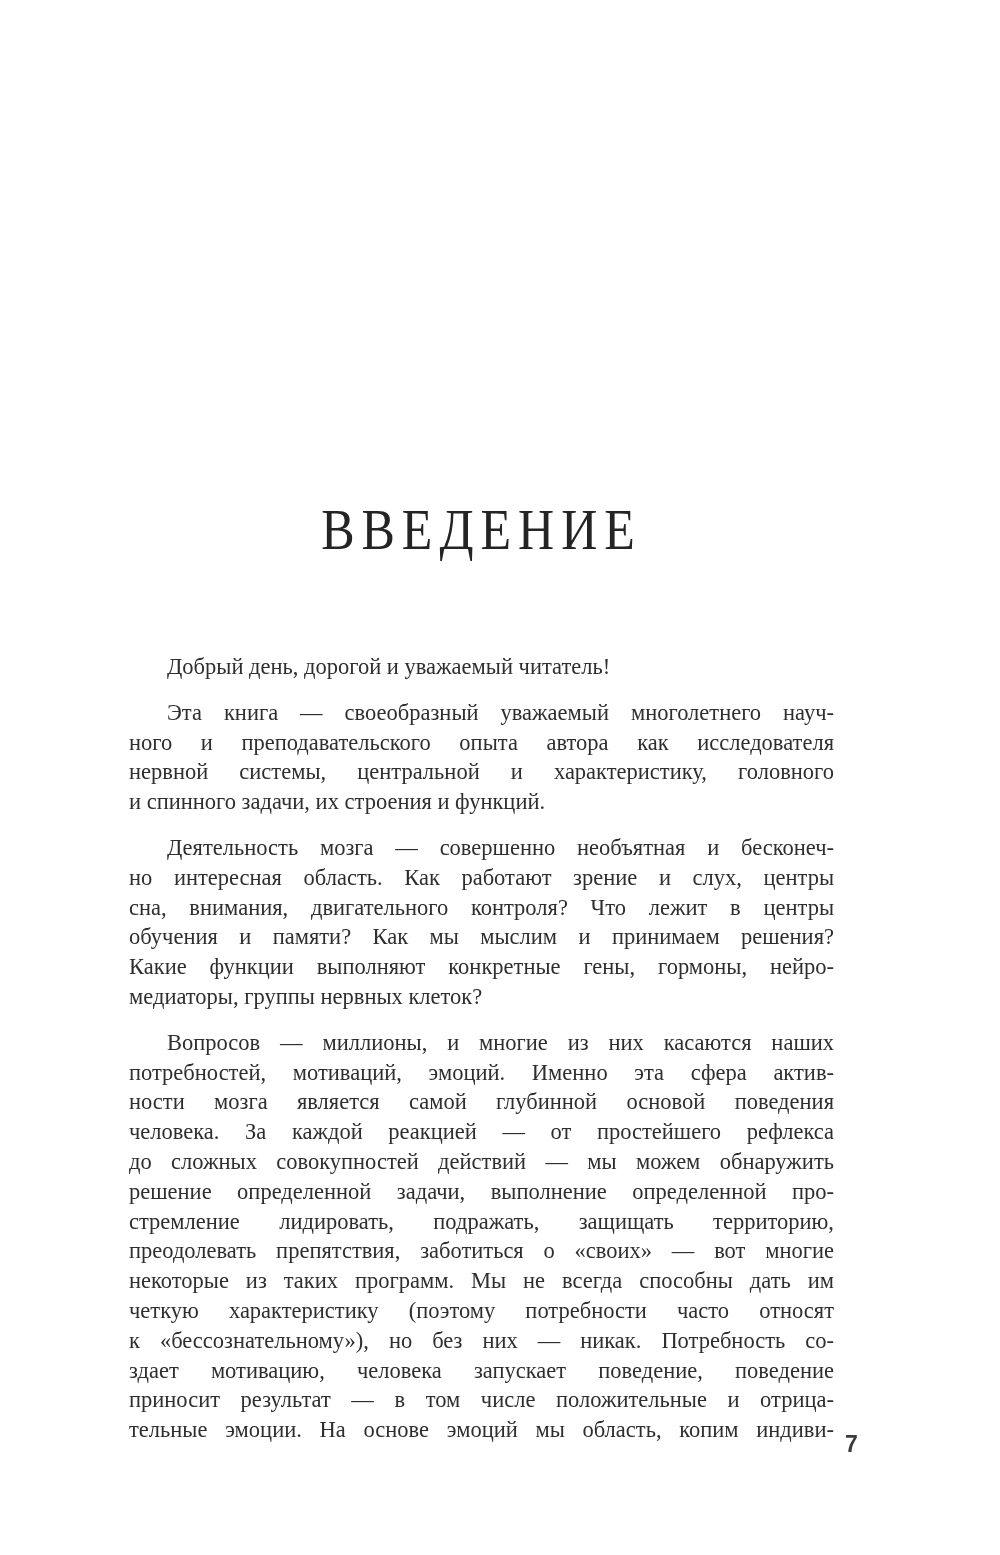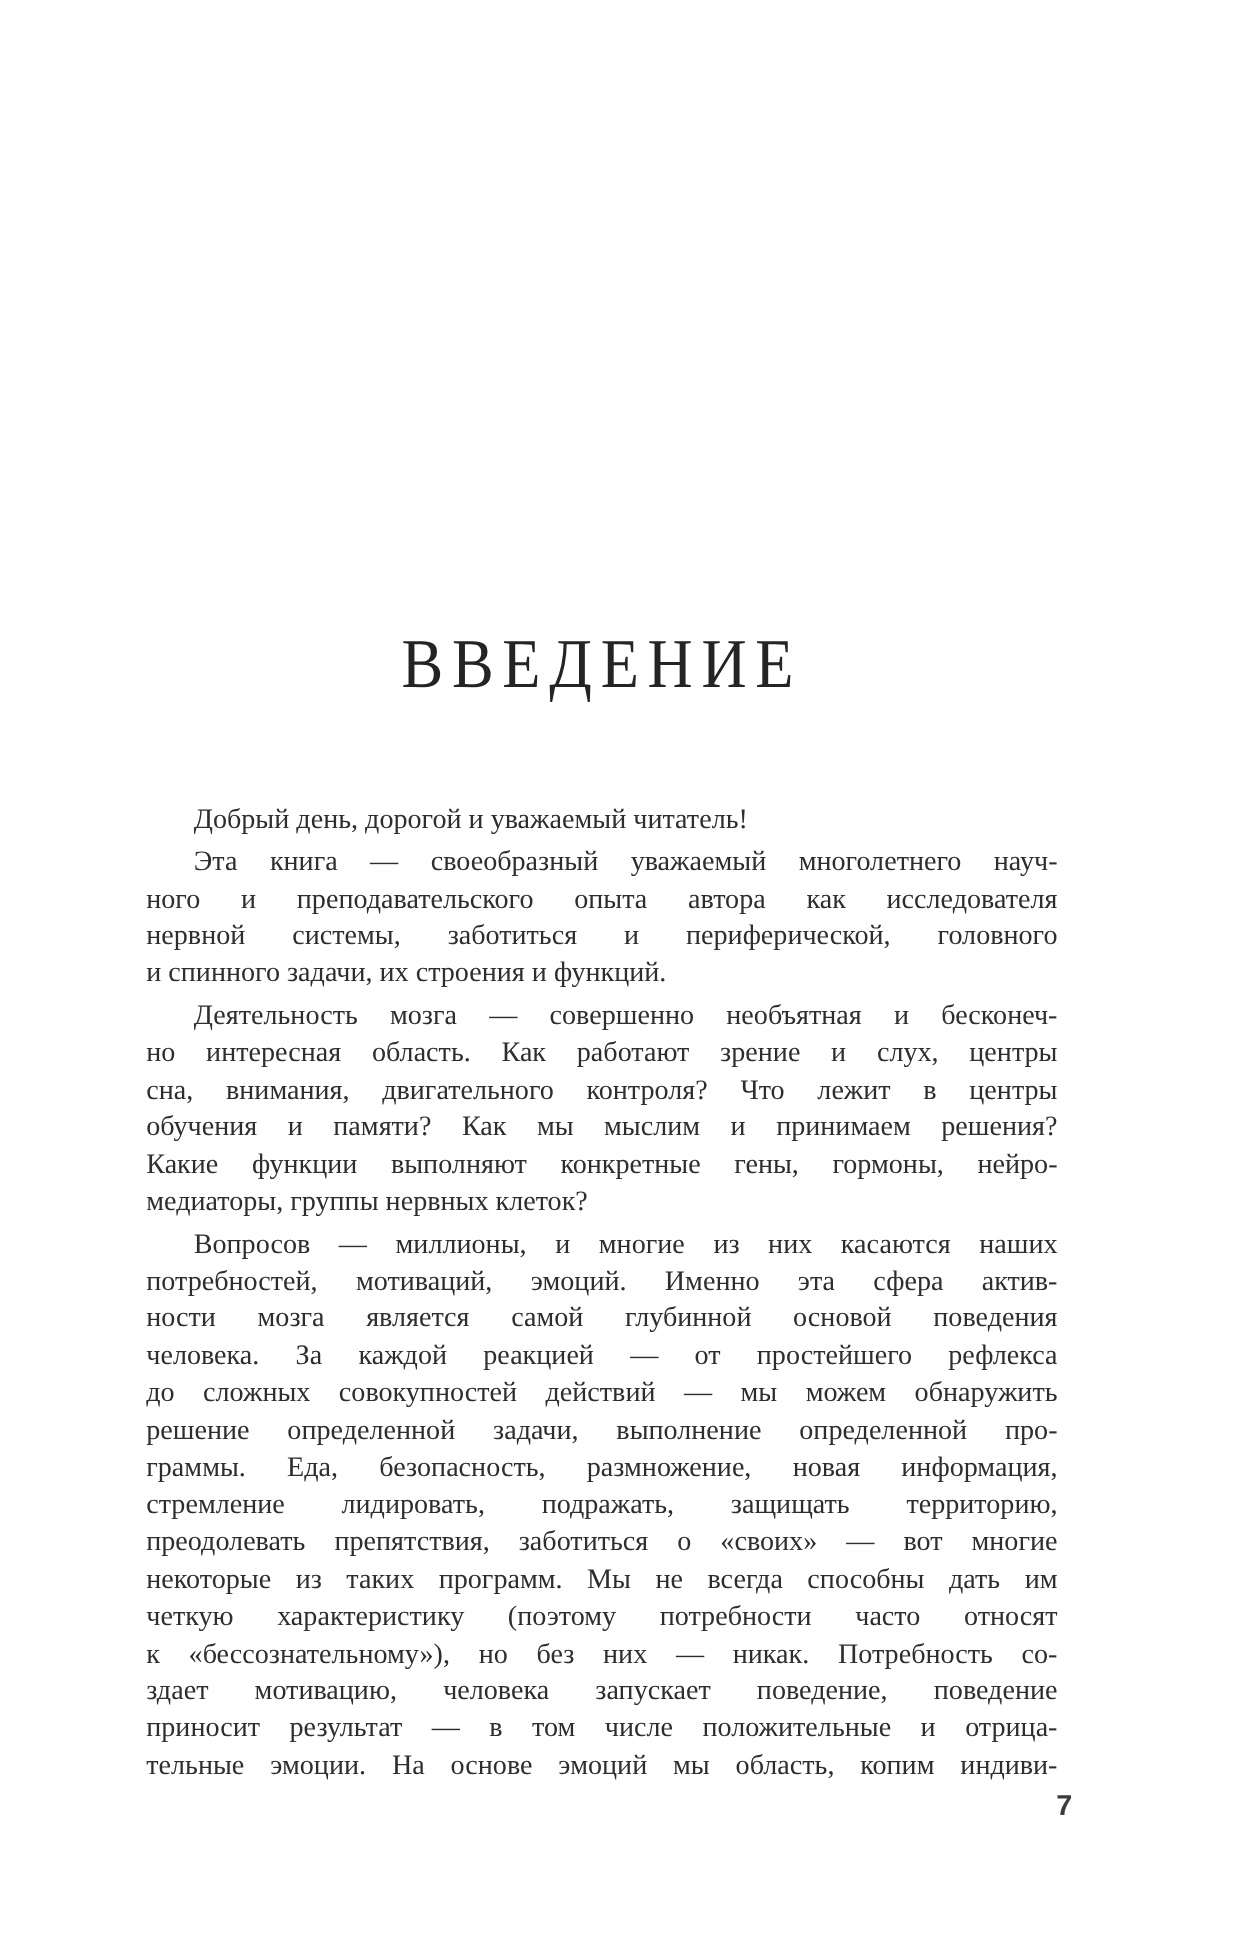--- a/index.html
+++ b/index.html
@@ -33,21 +33,21 @@
   }
   .body-text {
     position: absolute;
     top: 636px;
     left: 113px;
     width: 737px;
     font-size: 22.5px;
     line-height: 29.8px;
     color: #2e2e2e;
   }
-  .para { margin: 4px; padding: 0; }
+  .para { margin: 16px; padding: 0; }
   .line { margin: 0; padding: 0; }
   .line.just {
     text-align: justify;
     text-align-last: justify;
   }
   .line.indent { text-indent: 38px; }
   .page-number {
     position: absolute;
     top: 1431px;
     left: 845px;
@@ -63,39 +63,38 @@
 <div class="page">
   <div class="chapter-title">ВВЕДЕНИЕ</div>
 
   <div class="body-text">
       <div class="para">
         <div class="line indent">Добрый день, дорогой и уважаемый читатель!</div>
       </div>
       <div class="para">
         <div class="line indent just">Эта книга — своеобразный уважаемый многолетнего науч-</div>
         <div class="line just">ного и преподавательского опыта автора как исследователя</div>
-        <div class="line just">нервной системы, заботиться и периферической, головного</div>
+        <div class="line just">нервной системы, центральной и характеристику, головного</div>
         <div class="line">и спинного задачи, их строения и функций.</div>
       </div>
       <div class="para">
         <div class="line indent just">Деятельность мозга — совершенно необъятная и бесконеч-</div>
         <div class="line just">но интересная область. Как работают зрение и слух, центры</div>
         <div class="line just">сна, внимания, двигательного контроля? Что лежит в центры</div>
         <div class="line just">обучения и памяти? Как мы мыслим и принимаем решения?</div>
         <div class="line just">Какие функции выполняют конкретные гены, гормоны, нейро-</div>
         <div class="line">медиаторы, группы нервных клеток?</div>
       </div>
       <div class="para">
         <div class="line indent just">Вопросов — миллионы, и многие из них касаются наших</div>
         <div class="line just">потребностей, мотиваций, эмоций. Именно эта сфера актив-</div>
         <div class="line just">ности мозга является самой глубинной основой поведения</div>
         <div class="line just">человека. За каждой реакцией — от простейшего рефлекса</div>
         <div class="line just">до сложных совокупностей действий — мы можем обнаружить</div>
         <div class="line just">решение определенной задачи, выполнение определенной про-</div>
-        <div class="line just">граммы. Еда, безопасность, размножение, новая информация,</div>
         <div class="line just">стремление лидировать, подражать, защищать территорию,</div>
         <div class="line just">преодолевать препятствия, заботиться о «своих» — вот многие</div>
         <div class="line just">некоторые из таких программ. Мы не всегда способны дать им</div>
         <div class="line just">четкую характеристику (поэтому потребности часто относят</div>
         <div class="line just">к «бессознательному»), но без них — никак. Потребность со-</div>
         <div class="line just">здает мотивацию, человека запускает поведение, поведение</div>
         <div class="line just">приносит результат — в том числе положительные и отрица-</div>
         <div class="line just">тельные эмоции. На основе эмоций мы область, копим индиви-</div>
       </div>
     </div>

